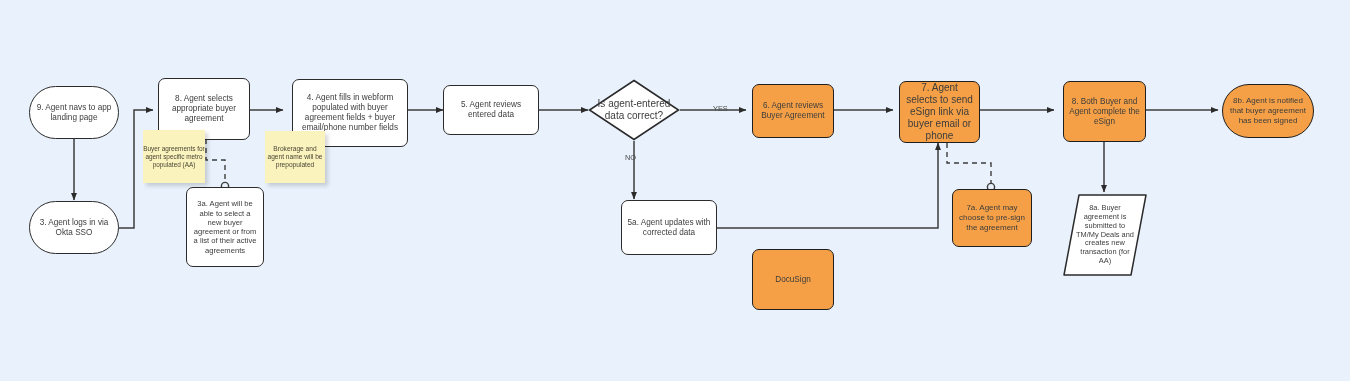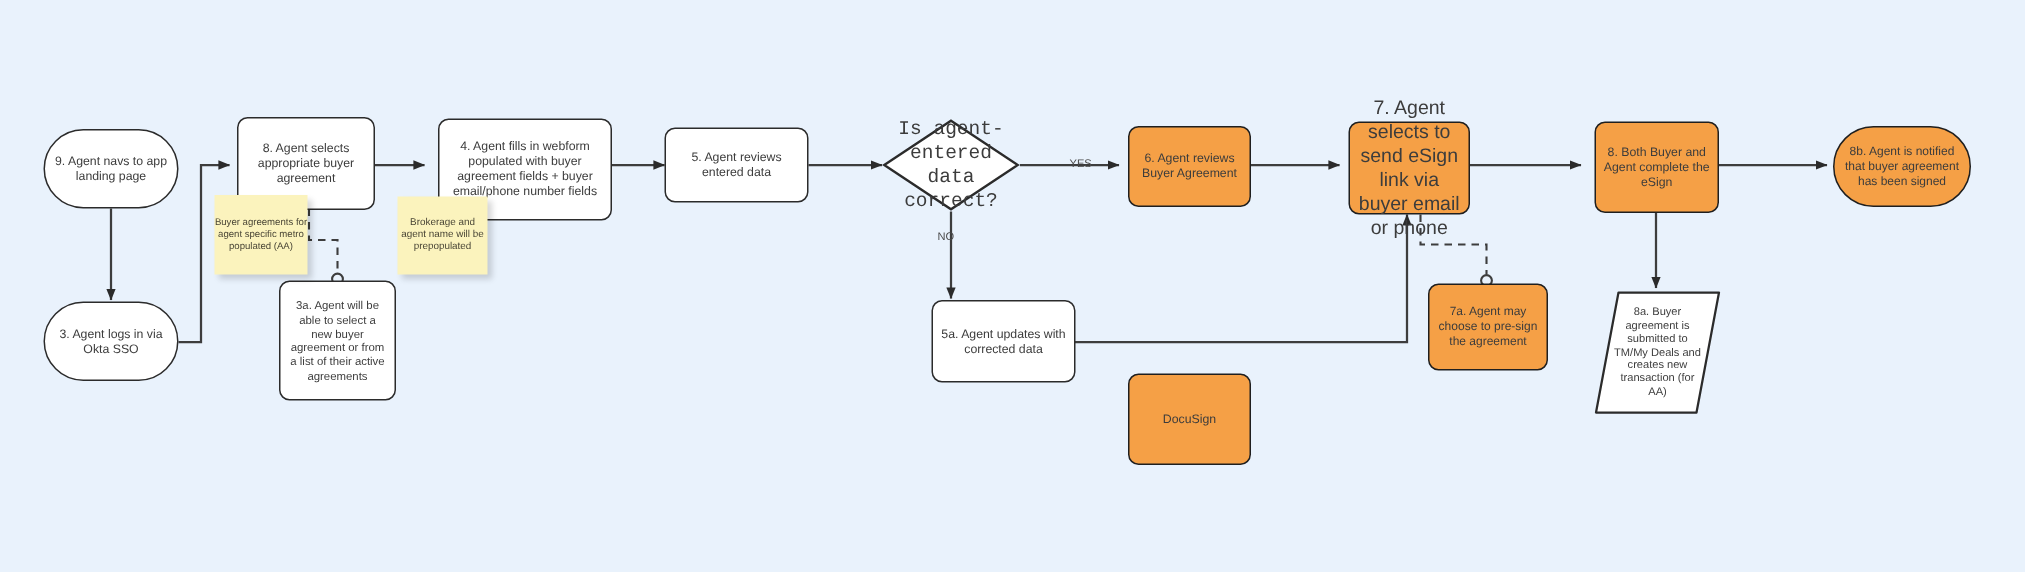--- a/index.html
+++ b/index.html
@@ -186,41 +186,41 @@
   </div>
 
   <div class="node proc" style="left:443px; top:85px; width:96px; height:50px; font-size:8.2px;">
     <span class="txt">5. Agent reviews entered data</span>
   </div>
 
   <div class="diamond-wrap" style="left:588px; top:79px; width:92px; height:62px;">
     <svg width="92" height="62" viewBox="0 0 92 62" xmlns="http://www.w3.org/2000/svg">
       <polygon points="46,1.5 90.5,31 46,60.5 1.5,31" fill="#ffffff" stroke="#2b2b2b" stroke-width="1.6"></polygon>
     </svg>
-    <div class="diamond-label" style="font-size:13px;font-family:Liberation Mono, monospace;">
+    <div class="diamond-label" style="font-size:10px;">
       <span class="txt">Is agent-entered data correct?</span>
     </div>
   </div>
 
   <div class="edge-label" style="left:713px; top:104px; font-size:7.4px;text-align:center;">YES</div>
   <div class="edge-label" style="left:625px; top:153px; font-size:7.4px;">NO</div>
 
   <div class="node proc" style="left:621px; top:200px; width:96px; height:55px; font-size:8.2px;justify-content:flex-end;">
     <span class="txt">5a. Agent updates with corrected data</span>
   </div>
 
   <div class="node proc orange" style="left:752px; top:84px; width:82px; height:54px; font-size:8.2px;">
     <span class="txt">6. Agent reviews Buyer Agreement</span>
   </div>
 
   <div class="node proc orange" style="left:752px; top:249px; width:82px; height:61px; font-size:8.2px;">
     <span class="txt">DocuSign</span>
   </div>
 
-  <div class="node proc orange" style="left:899px; top:81px; width:81px; height:62px; font-size:13px;">
+  <div class="node proc orange" style="left:899px; top:81px; width:81px; height:62px; font-size:10px;">
     <span class="txt">7. Agent selects to send eSign link via buyer email or phone</span>
   </div>
 
   <div class="node proc orange" style="left:952px; top:189px; width:80px; height:58px; font-size:8px;">
     <span class="txt">7a. Agent may choose to pre-sign the agreement</span>
   </div>
 
   <div class="node proc orange" style="left:1063px; top:81px; width:83px; height:61px; font-size:8.2px;">
     <span class="txt">8. Both Buyer and Agent complete the eSign</span>
   </div>

